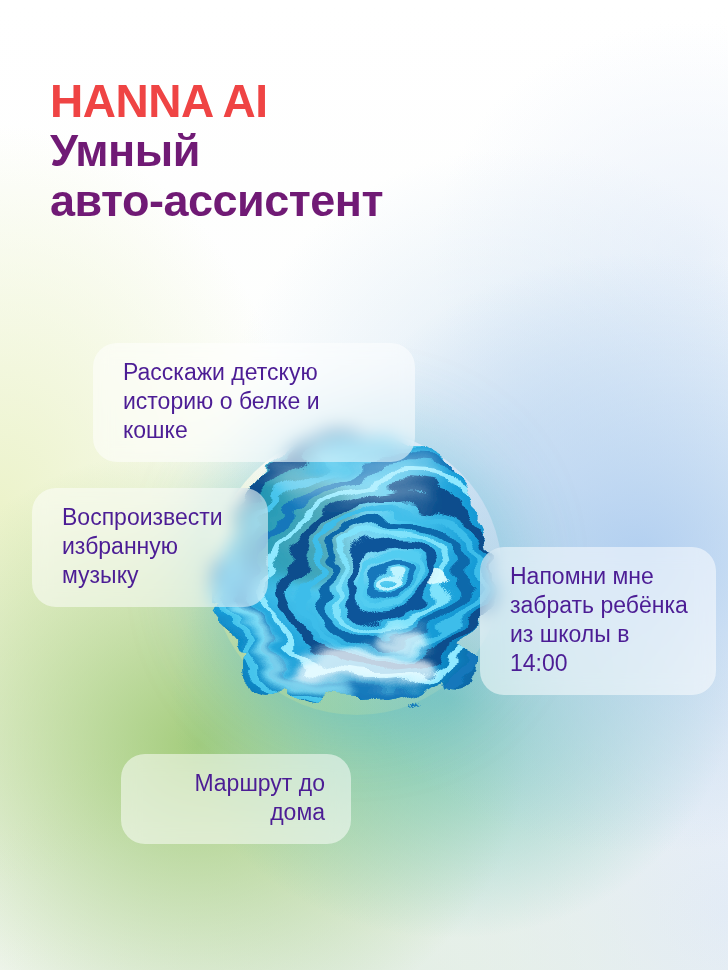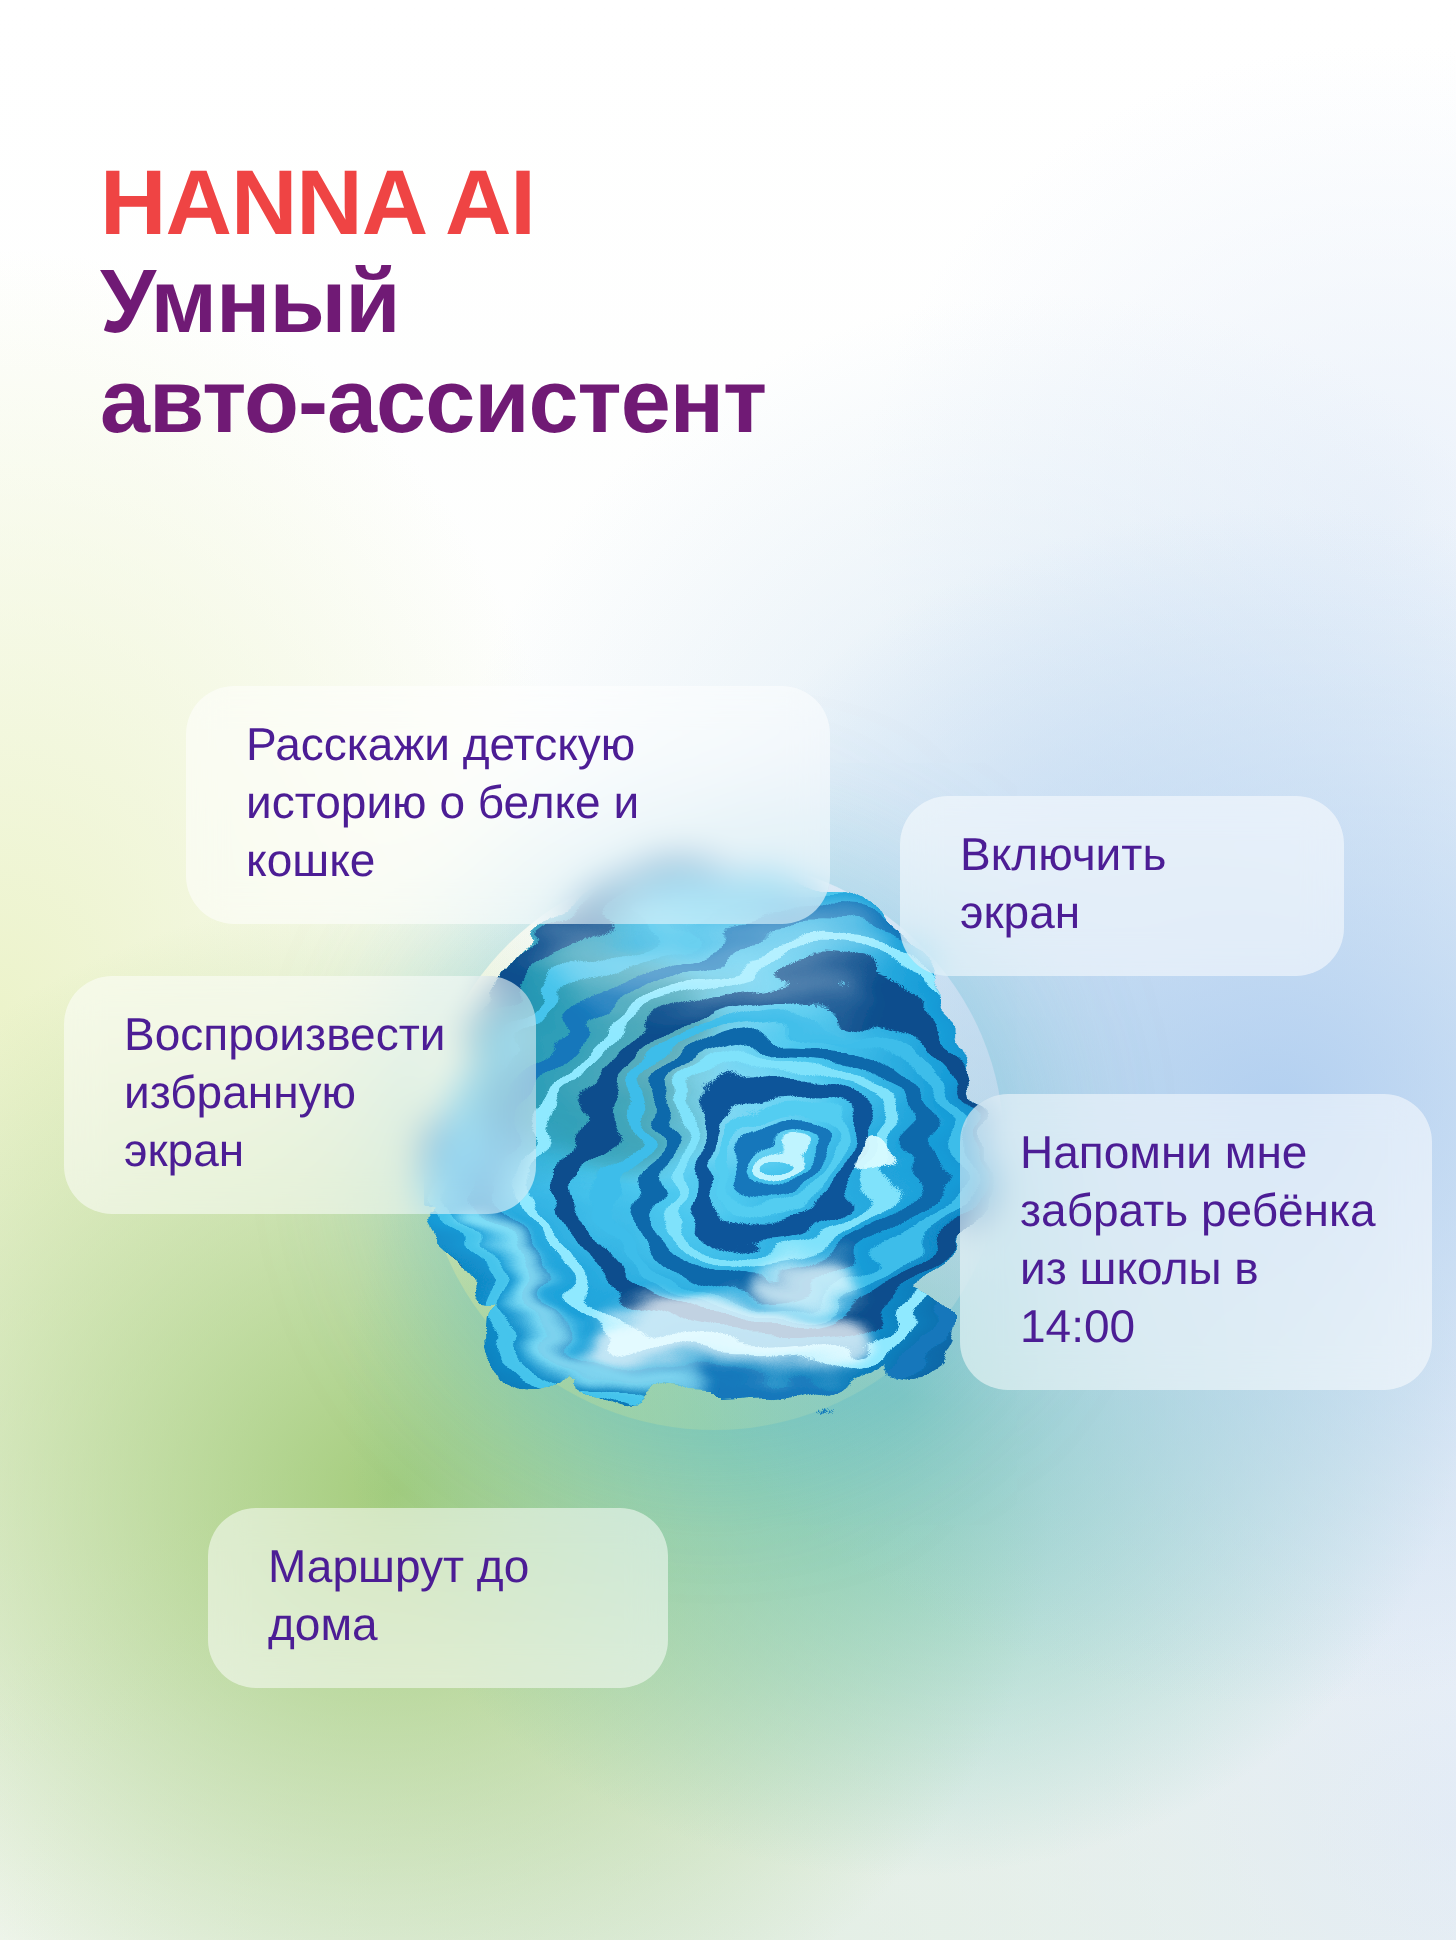--- a/index.html
+++ b/index.html
@@ -67,21 +67,21 @@
     font-size: 23px;
     line-height: 29px;
     color: #4c1d95;
     white-space: pre-line;
   }
   .b-story   { left: 93px;  top: 343px; width: 322px; }
   .b-screen  { left: 450px; top: 398px; width: 222px; }
   .b-music   { left: 32px;  top: 488px; width: 236px; }
   .b-remind  { left: 480px; top: 547px; width: 236px; }
   .b-climate { left: 50px;  top: 640px; width: 240px; }
-  .b-route   { left: 104px; top: 754px; width: 230px; }
+  .b-route   { left: 121px; top: 754px; width: 230px; text-align: right; }
   .b-places  { left: 415px; top: 731px; width: 262px; }
 </style>
 </head>
 <body>
 
 <div class="canvas">
 
   <div class="header">
     <h1 class="brand">HANNA AI</h1>
     <h2 class="subtitle">Умный
@@ -145,27 +145,24 @@
         </g>
       </g>
     </svg>
   </div>
 
   <div class="bubble b-story">
     <span class="bubble-text">Расскажи детскую
 историю о белке и кошке</span>
   </div>
 
-  <div class="bubble b-screen">
-    <span class="bubble-text">Включить экран</span>
-  </div>
 
   <div class="bubble b-music">
     <span class="bubble-text">Воспроизвести
-избранную экран</span>
+избранную музыку</span>
   </div>
 
   <div class="bubble b-remind">
     <span class="bubble-text">Напомни мне
 забрать ребёнка
 из школы в 14:00</span>
   </div>
 
 
   <div class="bubble b-route">

